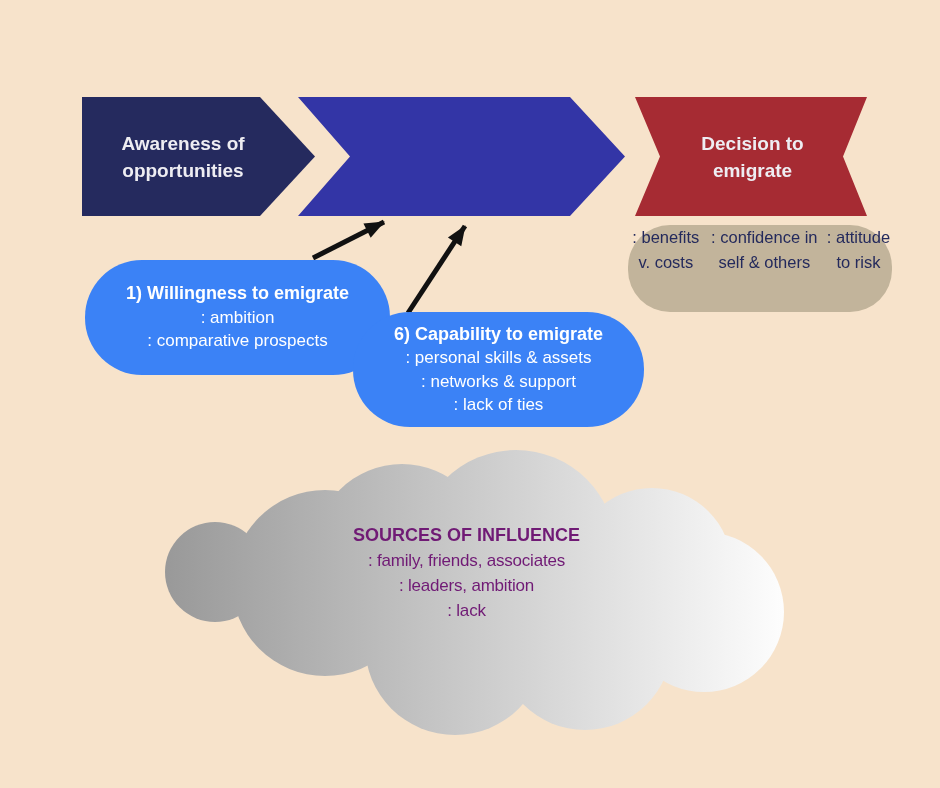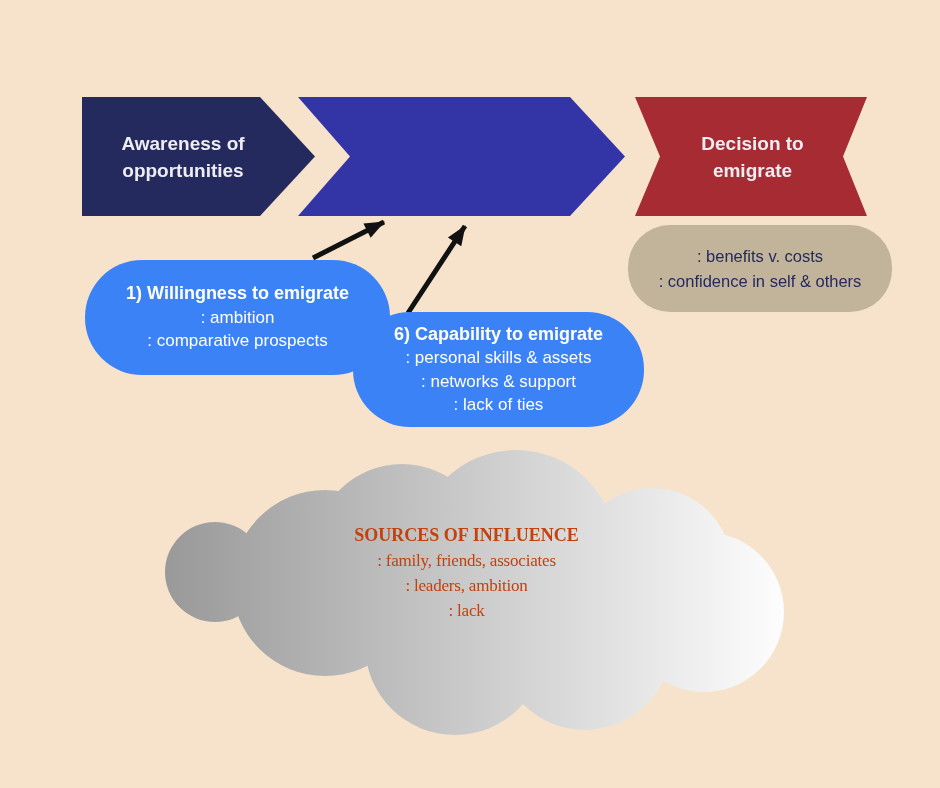--- a/index.html
+++ b/index.html
@@ -11,34 +11,34 @@
   .banner-text{
     position:absolute;display:flex;align-items:center;justify-content:center;
     text-align:center;color:#eeedf2;font-weight:bold;font-size:19px;line-height:27px;
   }
   .banner-text.awareness{left:88px;top:97px;width:190px;height:119px;}
   .banner-text.propensity{left:330px;top:97px;width:265px;height:119px;white-space:nowrap;}
   .banner-text.decision{left:665px;top:97px;width:175px;height:119px;}
   .tan-box{
     position:absolute;left:628px;top:225px;width:264px;height:87px;
     background:#c2b49b;border-radius:42px;
-    display:flex;flex-direction:column;justify-content:center;
+    display:flex;flex-direction:row;justify-content:center;
     text-align:center;color:#242a5c;font-size:16.5px;line-height:24.5px;
   }
   .teal-box{
     position:absolute;background:#3b82f6;border-radius:57px;
     display:flex;flex-direction:column;justify-content:center;
     text-align:center;color:#ffffff;font-size:17px;line-height:23.5px;
   }
   .teal-box.willingness{left:85px;top:260px;width:305px;height:115px;}
   .teal-box.capability{left:353px;top:312px;width:291px;height:115px;}
   .teal-box .box-title{font-weight:bold;font-size:18px;}
   .cloud-text{
     position:absolute;left:299px;top:521px;width:335px;text-align:center;
-    color:#c2410c;font-size:17px;line-height:24.8px;letter-spacing:-0.2px;font-family:Liberation Serif, serif;
+    color:#701a75;font-size:17px;line-height:24.8px;letter-spacing:-0.2px;
   }
   .cloud-text .cloud-title{font-weight:bold;font-size:18px;line-height:28px;letter-spacing:0;}
 </style>
 </head>
 <body>
 
 <div class="stage">
 
   <svg class="layer" width="940" height="788" viewBox="0 0 940 788">
     <defs>
@@ -69,20 +69,21 @@
     <line x1="313" y1="258" x2="384" y2="222" stroke-width="5" marker-end="url(#arrowHead)" stroke="#111111"></line>
     <line x1="408" y1="313" x2="465" y2="226" stroke-width="5" marker-end="url(#arrowHead)" stroke="#111111"></line>
   </svg>
 
   <div class="banner-text awareness">Awareness of opportunities</div>
   <div class="banner-text decision">Decision to emigrate</div>
 
   <div class="tan-box">
     <div>: benefits v. costs</div>
     <div>: confidence in self &amp; others</div>
+    <div>: attitude to risk</div>
   </div>
 
   <div class="teal-box willingness">
     <div class="box-title">1) Willingness to emigrate</div>
     <div>: ambition</div>
     <div>: comparative prospects</div>
   </div>
 
   <div class="teal-box capability">
     <div class="box-title">6) Capability to emigrate</div>

